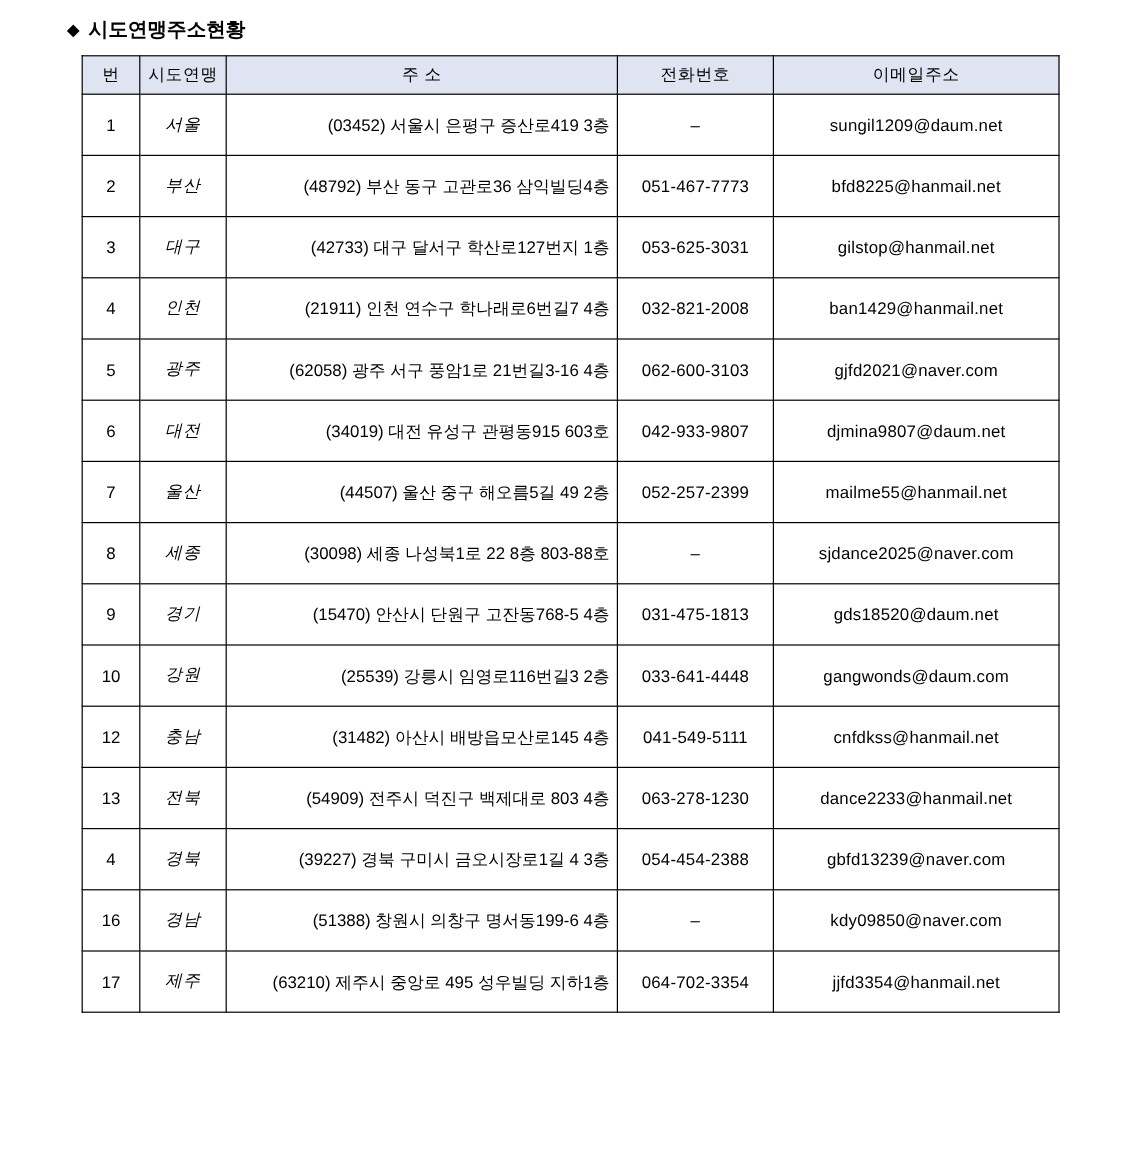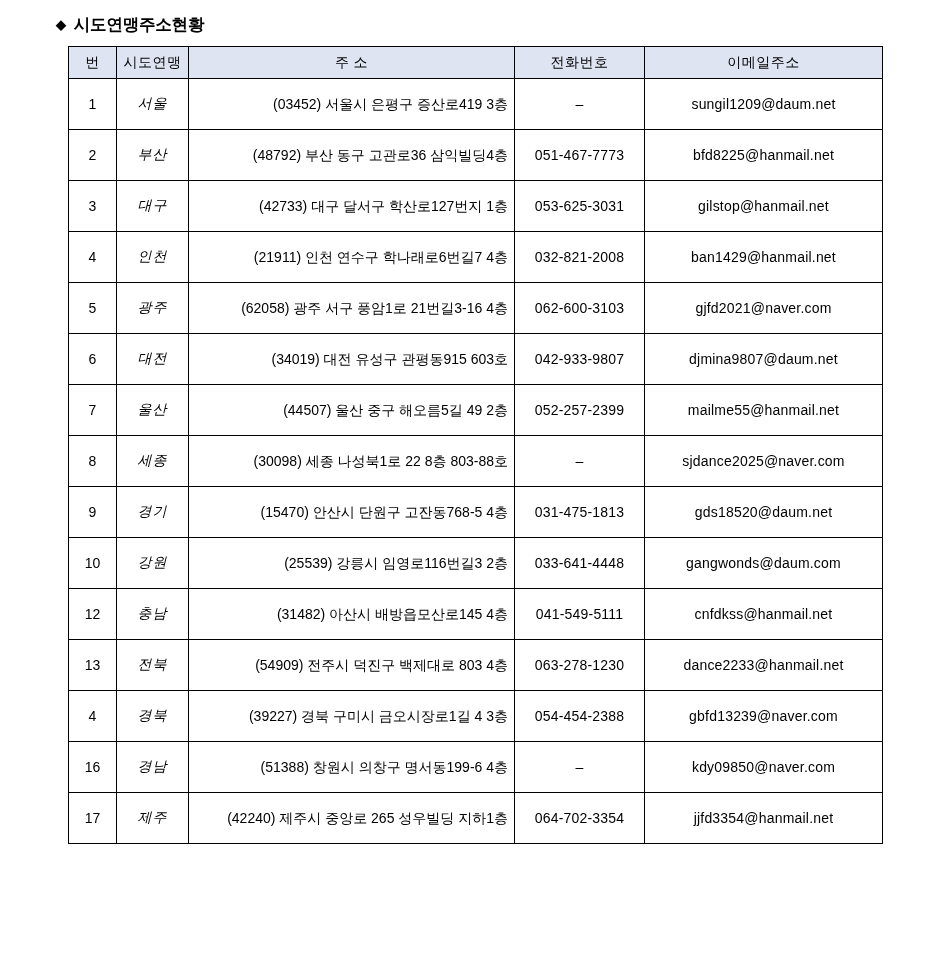--- a/index.html
+++ b/index.html
@@ -192,20 +192,20 @@
         <tr>
           <td class="num">16</td>
           <td class="fed">경남</td>
           <td class="addr">(51388) 창원시 의창구 명서동199-6 4층</td>
           <td class="tel">–</td>
           <td class="mail">kdy09850@naver.com</td>
         </tr>
         <tr>
           <td class="num">17</td>
           <td class="fed">제주</td>
-          <td class="addr">(42240) 제주시 중앙로 265 성우빌딩 지하1층</td>
+          <td class="addr">(63210) 제주시 중앙로 495 성우빌딩 지하1층</td>
           <td class="tel">064-702-3354</td>
           <td class="mail">jjfd3354@hanmail.net</td>
         </tr>
       </tbody>
   </table>
 
 </div>
 
 </body></html>

